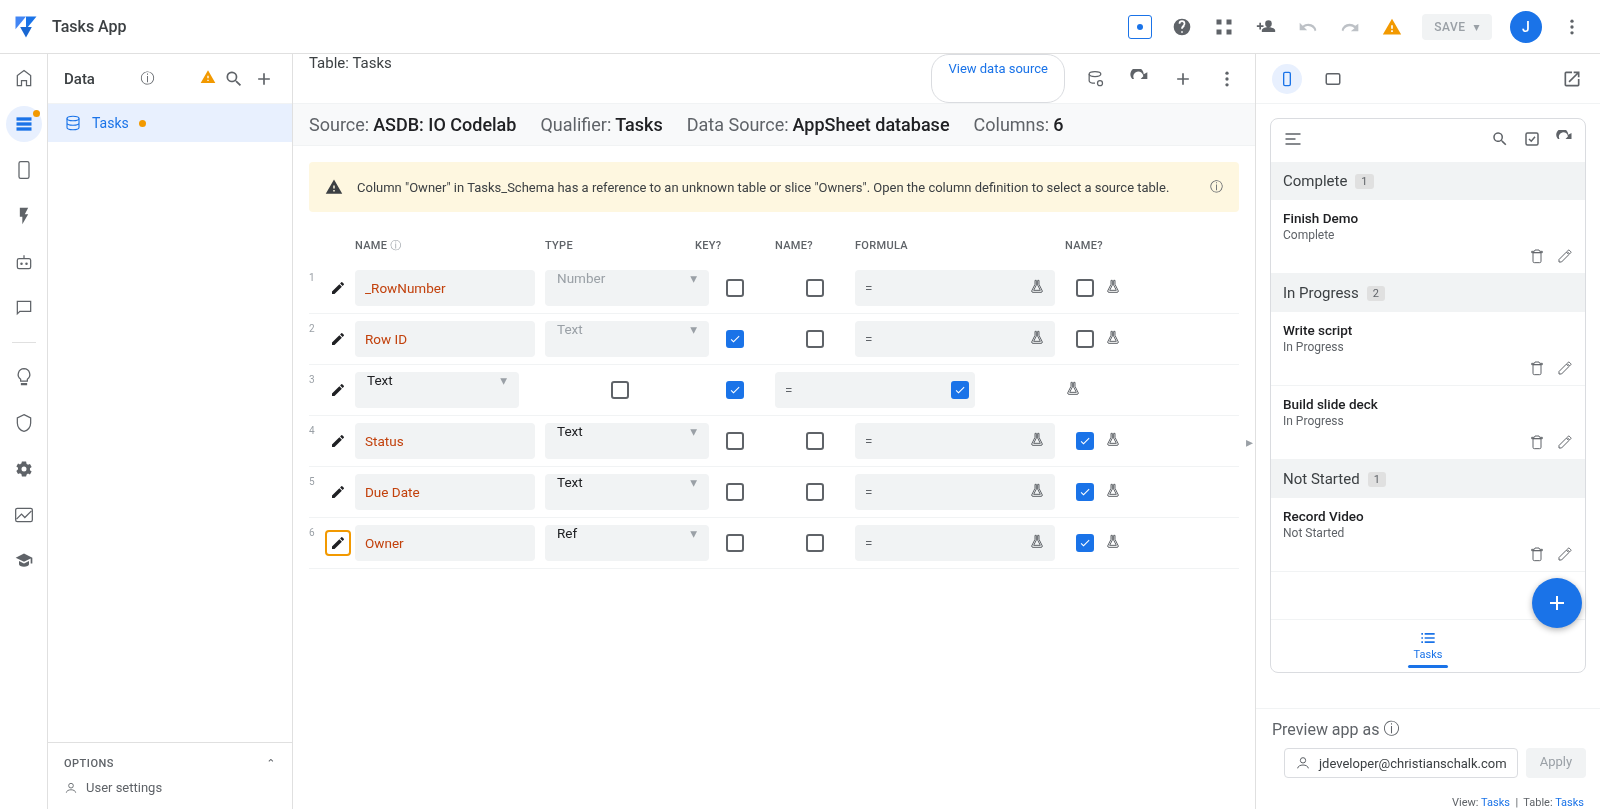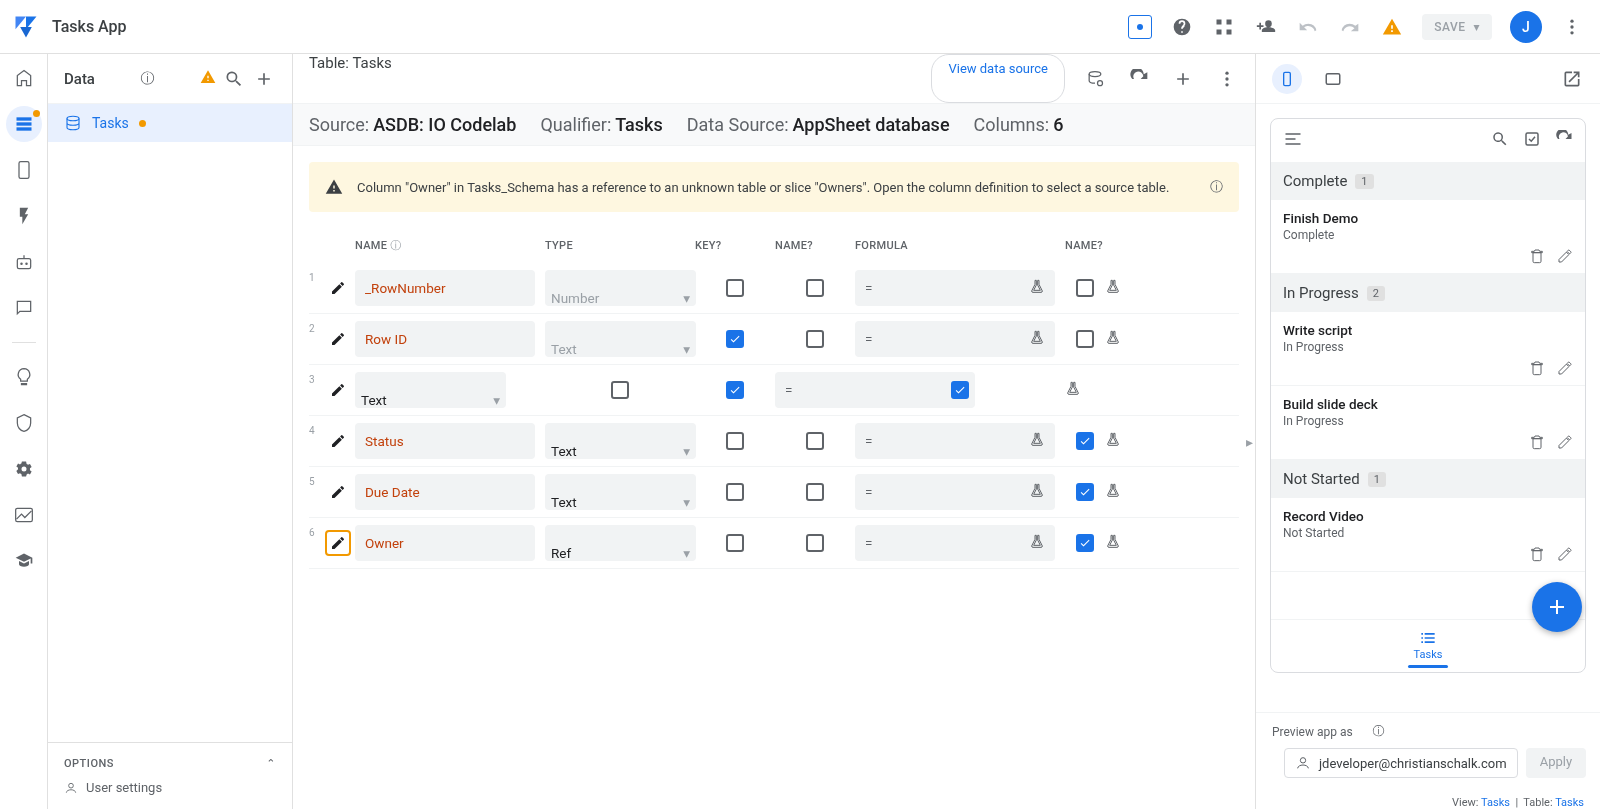--- a/index.html
+++ b/index.html
@@ -54,21 +54,21 @@
 .warning-bar .info-right { margin-left: auto; }
 
 
 .cols-table { padding: 0 16px; }
 .cols-head { display: grid; grid-template-columns: 16px 30px 190px 150px 80px 80px 210px 40px 40px; gap: 0; align-items: center; padding: 10px 0; color: #5f6368; font-size: 11px; font-weight: 500; letter-spacing: 0.3px; }
 .col-row { display: grid; grid-template-columns: 16px 30px 190px 150px 80px 80px 210px 40px 40px; align-items: center; padding: 7px 0; border-bottom: 1px solid #f1f3f4; }
 .row-num { font-size: 10px; color: #9aa0a6; align-self: start; padding-top: 2px; }
 .edit-ic { width: 26px; height: 26px; display: flex; align-items: center; justify-content: center; border-radius: 4px; }
 .edit-ic.hl { border: 2px solid #f29900; }
 .name-input { width: 180px; height: 36px; background: #f1f3f4; border: none; border-radius: 4px; padding: 0 10px; color: #c2410c; font-size: 13.5px; }
-.type-select { width: 151px; height: 36px; background: #f1f3f4; border: none; border-radius: 4px; padding: 0 6px; color: #202124; font-size: 13.5px; display: flex; align-items: flex-end; justify-content: space-between; }
+.type-select { width: 164px; height: 36px; background: #f1f3f4; border: none; border-radius: 4px; padding: 0 12px; color: #202124; font-size: 13.5px; display: flex; align-items: flex-start; justify-content: space-between; }
 .type-select.muted { color: #9aa0a6; }
 .checkbox { width: 18px; height: 18px; border: 2px solid #5f6368; border-radius: 3px; display: flex; align-items: center; justify-content: center; margin: 0 auto; }
 .checkbox.checked { background: #1a73e8; border-color: #1a73e8; color: #fff; }
 .formula-input { width: 200px; height: 36px; background: #f1f3f4; border: none; border-radius: 4px; padding: 0 10px; color: #5f6368; font-size: 13.5px; display: flex; align-items: center; justify-content: space-between; }
 .flask { color: #5f6368; }
 
 
 .preview-panel { width: 345px; border-left: 1px solid #e0e0e0; display: flex; flex-direction: column; position: relative; }
 .preview-left-arrow { position: absolute; left: -10px; top: 50%; width: 10px; height: 20px; display: flex; align-items: center; color: #9aa0a6; cursor: pointer; }
 .preview-top { display: flex; align-items: center; height: 50px; padding: 0 16px; border-bottom: 1px solid #f1f3f4; gap: 16px; }
@@ -82,21 +82,21 @@
 .group-header { background: #f1f3f4; padding: 10px 12px; display: flex; align-items: center; gap: 8px; font-size: 15px; color: #3c4043; }
 .badge { background: #e0e0e0; color: #5f6368; font-size: 11px; padding: 1px 6px; border-radius: 3px; }
 .task-item { padding: 10px 12px 6px; position: relative; border-bottom: 1px solid #f1f3f4; }
 .task-title { font-size: 13.5px; font-weight: 500; color: #202124; }
 .task-status { font-size: 12px; color: #5f6368; margin-top: 2px; }
 .task-actions { display: flex; justify-content: flex-end; gap: 12px; color: #5f6368; padding-top: 6px; }
 .fab { position: absolute; right: 18px; bottom: 80px; width: 50px; height: 50px; border-radius: 50%; background: #1a73e8; color: #fff; display: flex; align-items: center; justify-content: center; box-shadow: 0 2px 6px rgba(0,0,0,0.3); }
 .phone-bottom-nav { margin-top: auto; border-top: 1px solid #f1f3f4; display: flex; align-items: center; justify-content: center; padding: 8px 0 4px; flex-direction: column; color: #1a73e8; font-size: 11px; }
 .bottom-indicator { width: 40px; height: 3px; background: #1a73e8; border-radius: 2px; margin-top: 4px; }
 .preview-footer { padding: 10px 16px; border-top: 1px solid #f1f3f4; }
-.preview-as { font-size: 12px; color: #5f6368; display: flex; align-items: center; gap: 20px; margin-bottom: 8px; }
+.preview-as { font-size: 16px; color: #5f6368; display: flex; align-items: center; gap: 4px; margin-bottom: 8px; }
 .preview-email-row { display: flex; gap: 8px; padding-left: 12px; }
 .preview-email { flex: 1; border: 1px solid #dadce0; border-radius: 4px; padding: 6px 10px; display: flex; align-items: center; gap: 8px; font-size: 13px; color: #3c4043; }
 .apply-btn { background: #f1f3f4; color: #9aa0a6; border-radius: 4px; padding: 6px 14px; font-size: 13px; }
 .view-table-footer { font-size: 11px; color: #5f6368; padding: 8px 16px 0 0; text-align: right; }
 .view-table-footer a { color: #1a73e8; }
 
 svg { fill: currentColor; }
 </style>
 </head>
 <body>

